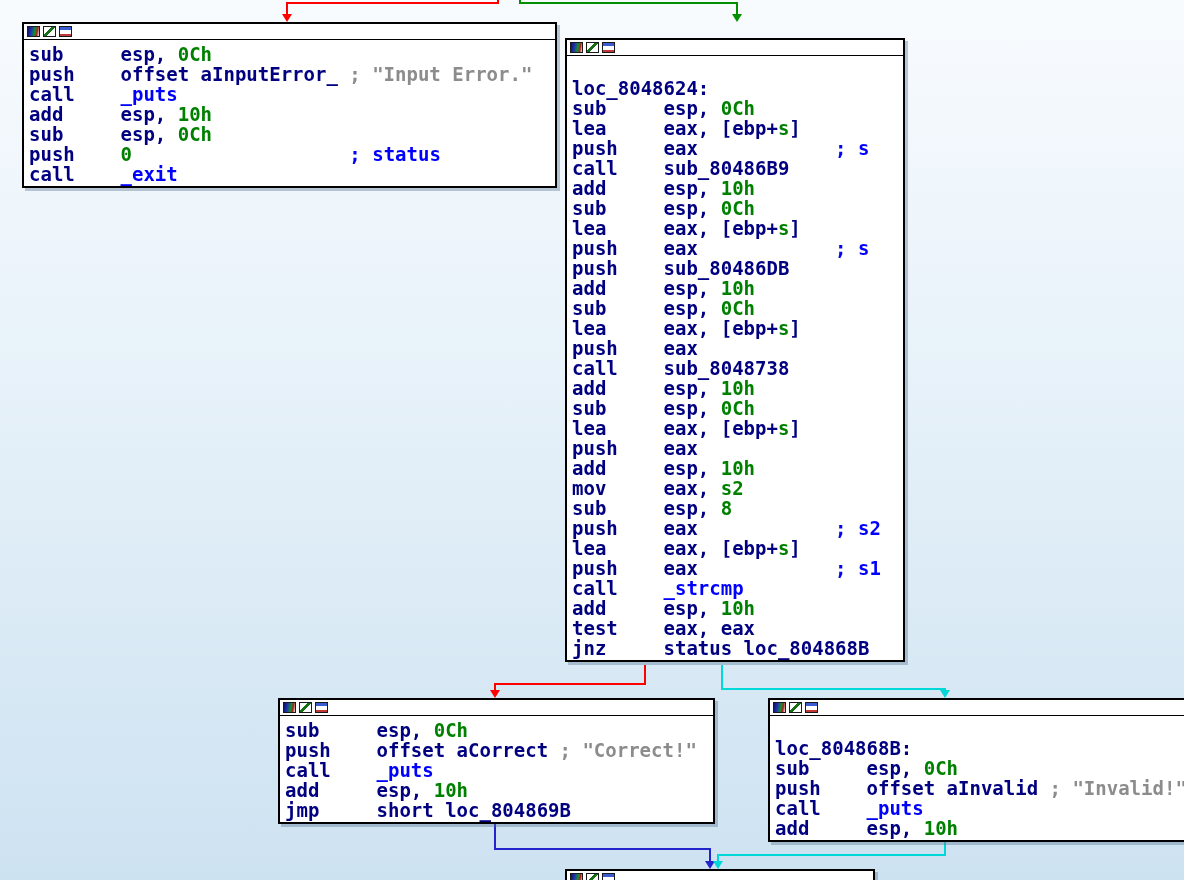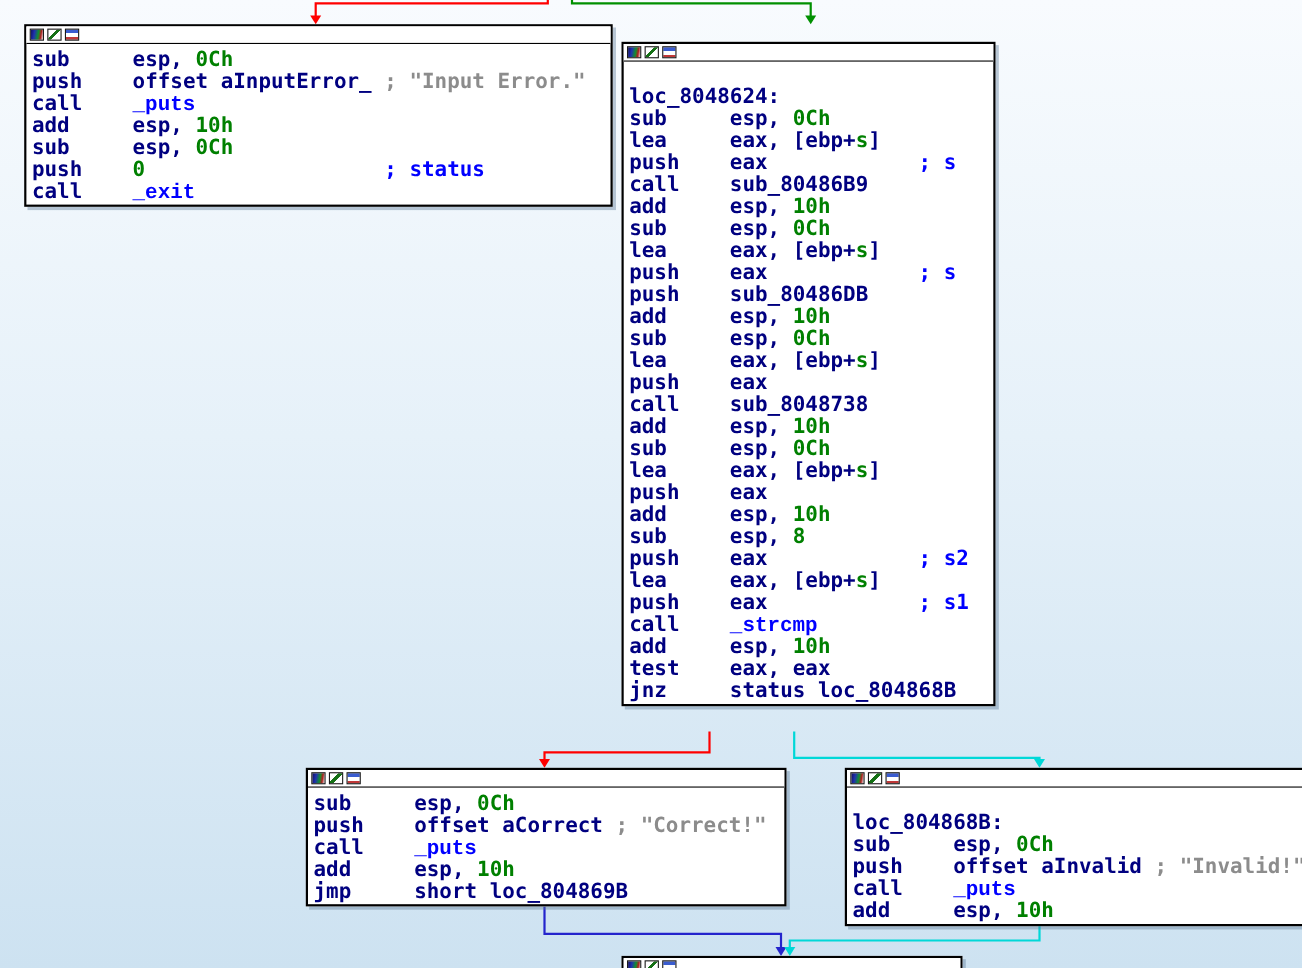--- a/index.html
+++ b/index.html
@@ -42,21 +42,21 @@
   }
 
   .code { padding: 4px 0 2px 5px; }
   .line {
     white-space: pre; height: 20px;
     font: bold 19px/20px "DejaVu Sans Mono", monospace;
     color: var(--text-default);
   }
   .line.gap { margin-top: 18px; }
   .c-n  { color: var(--text-number); }
-  .c-lf { color: var(--text-libfunc); font-family: Liberation Mono, monospace; }
+  .c-lf { color: var(--text-libfunc); }
   .c-cg { color: var(--text-comment-string); }
   .c-cb { color: var(--text-comment-param); }
 </style>
 </head>
 <body>
 
 <div class="canvas">
   <svg class="edges" width="1184" height="880" viewBox="0 0 1184 880">
       <polyline points="498,0 498,3 287,3 287,15" fill="none" stroke="#ff0000" stroke-width="2"></polyline>
       <polygon points="282,14 292,14 287,22" fill="#ff0000"></polygon>
@@ -108,20 +108,21 @@
         <div class="line"><span>add     esp, </span><span class="c-n">10h</span></div>
         <div class="line"><span>sub     esp, </span><span class="c-n">0Ch</span></div>
         <div class="line"><span>lea     eax, [ebp+</span><span class="c-n">s</span><span>]</span></div>
         <div class="line"><span>push    eax</span></div>
         <div class="line"><span>call    sub_8048738</span></div>
         <div class="line"><span>add     esp, </span><span class="c-n">10h</span></div>
         <div class="line"><span>sub     esp, </span><span class="c-n">0Ch</span></div>
         <div class="line"><span>lea     eax, [ebp+</span><span class="c-n">s</span><span>]</span></div>
         <div class="line"><span>push    eax</span></div>
         <div class="line"><span>add     esp, </span><span class="c-n">10h</span></div>
+        <div class="line"><span>mov     eax, </span><span class="c-n">s2</span></div>
         <div class="line"><span>sub     esp, </span><span class="c-n">8</span></div>
         <div class="line"><span>push    eax            </span><span class="c-cb">; s2</span></div>
         <div class="line"><span>lea     eax, [ebp+</span><span class="c-n">s</span><span>]</span></div>
         <div class="line"><span>push    eax            </span><span class="c-cb">; s1</span></div>
         <div class="line"><span>call    </span><span class="c-lf">_strcmp</span></div>
         <div class="line"><span>add     esp, </span><span class="c-n">10h</span></div>
         <div class="line"><span>test    eax, eax</span></div>
         <div class="line"><span>jnz     status loc_804868B</span></div>
       </div>
     </div>

